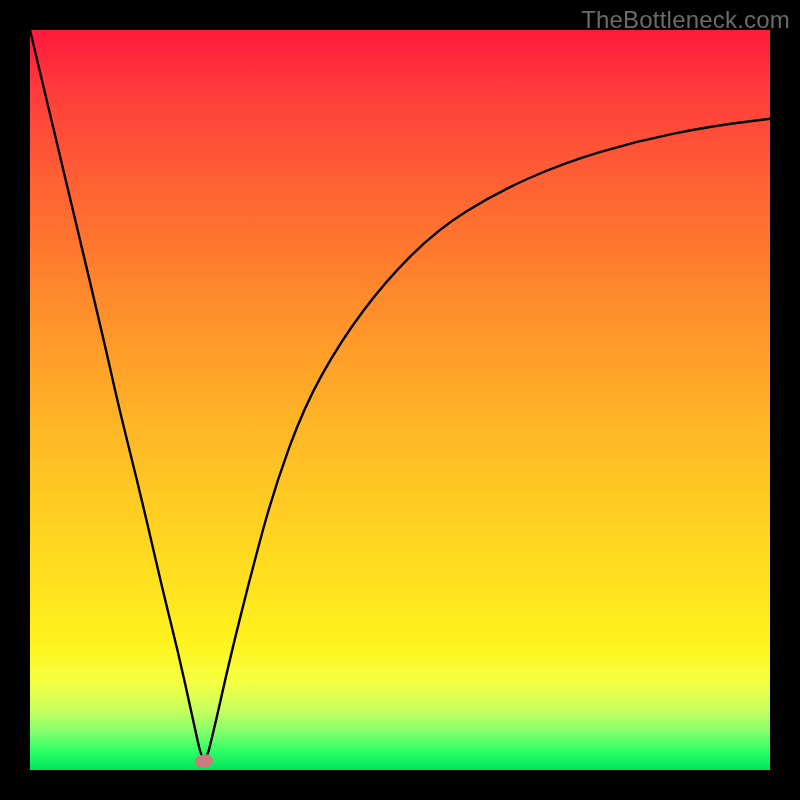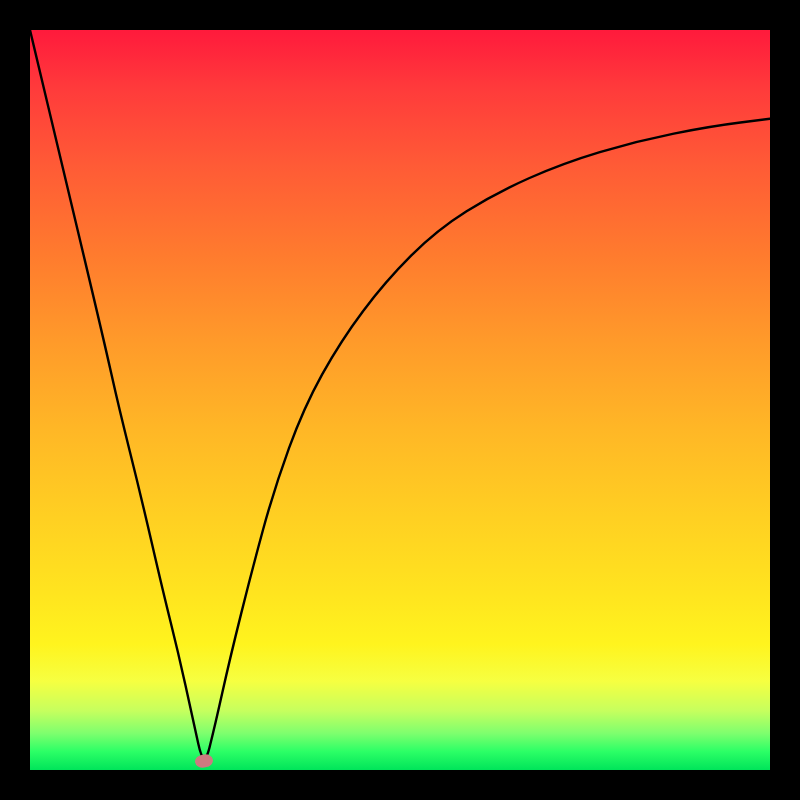--- a/index.html
+++ b/index.html
@@ -61,19 +61,20 @@
     color: #6b6b6b;
     font-size: 24px;
     letter-spacing: 0.2px;
     font-weight: 400;
   }
 </style>
 </head>
 <body>
 
 <div class="outer">
+  <div class="watermark">TheBottleneck.com</div>
   <div class="plot">
     <svg class="curve" viewBox="0 0 740 740" preserveAspectRatio="none">
       <path id="curve-path" fill="none" stroke="#000" stroke-width="2.4" stroke-linejoin="round" stroke-linecap="round" d="M 0 0 Q 0 0 18.5 77.69999999999999 Q 37 155.39999999999998 55.5 233.1 Q 74 310.8 81.4 344.1 Q 88.8 377.40000000000003 99.9 421.8 Q 111 466.2 122.1 514.3 Q 133.2 562.4 140.6 592 Q 148 621.6 155.4 654.9000000000001 Q 162.8 688.2 168.35 714.1 Q 173.89999999999998 740 179.45 717.8 Q 185 695.6 192.4 662.3 Q 199.8 629 210.9 584.6 Q 222 540.2 233.10000000000002 499.5 Q 244.20000000000002 458.8 259 418.1 Q 273.8 377.40000000000003 292.3 344.1 Q 310.8 310.8 333 281.2 Q 355.2 251.59999999999997 381.1 225.70000000000002 Q 407.00000000000006 199.80000000000007 436.6 181.3 Q 466.2 162.79999999999995 499.5 148 Q 532.8 133.20000000000005 569.8 122.10000000000002 Q 606.8 111 643.8 103.60000000000002 Q 680.8000000000001 96.20000000000005 710.4000000000001 92.5 T 740 88.79999999999995"></path>
     </svg>
     <div class="marker" id="marker" style="left: 173.9px; top: 731.12px; width: 18px; height: 13px; background: rgb(204, 122, 128);"></div>
   </div>
 </div>
 
 </body></html>

